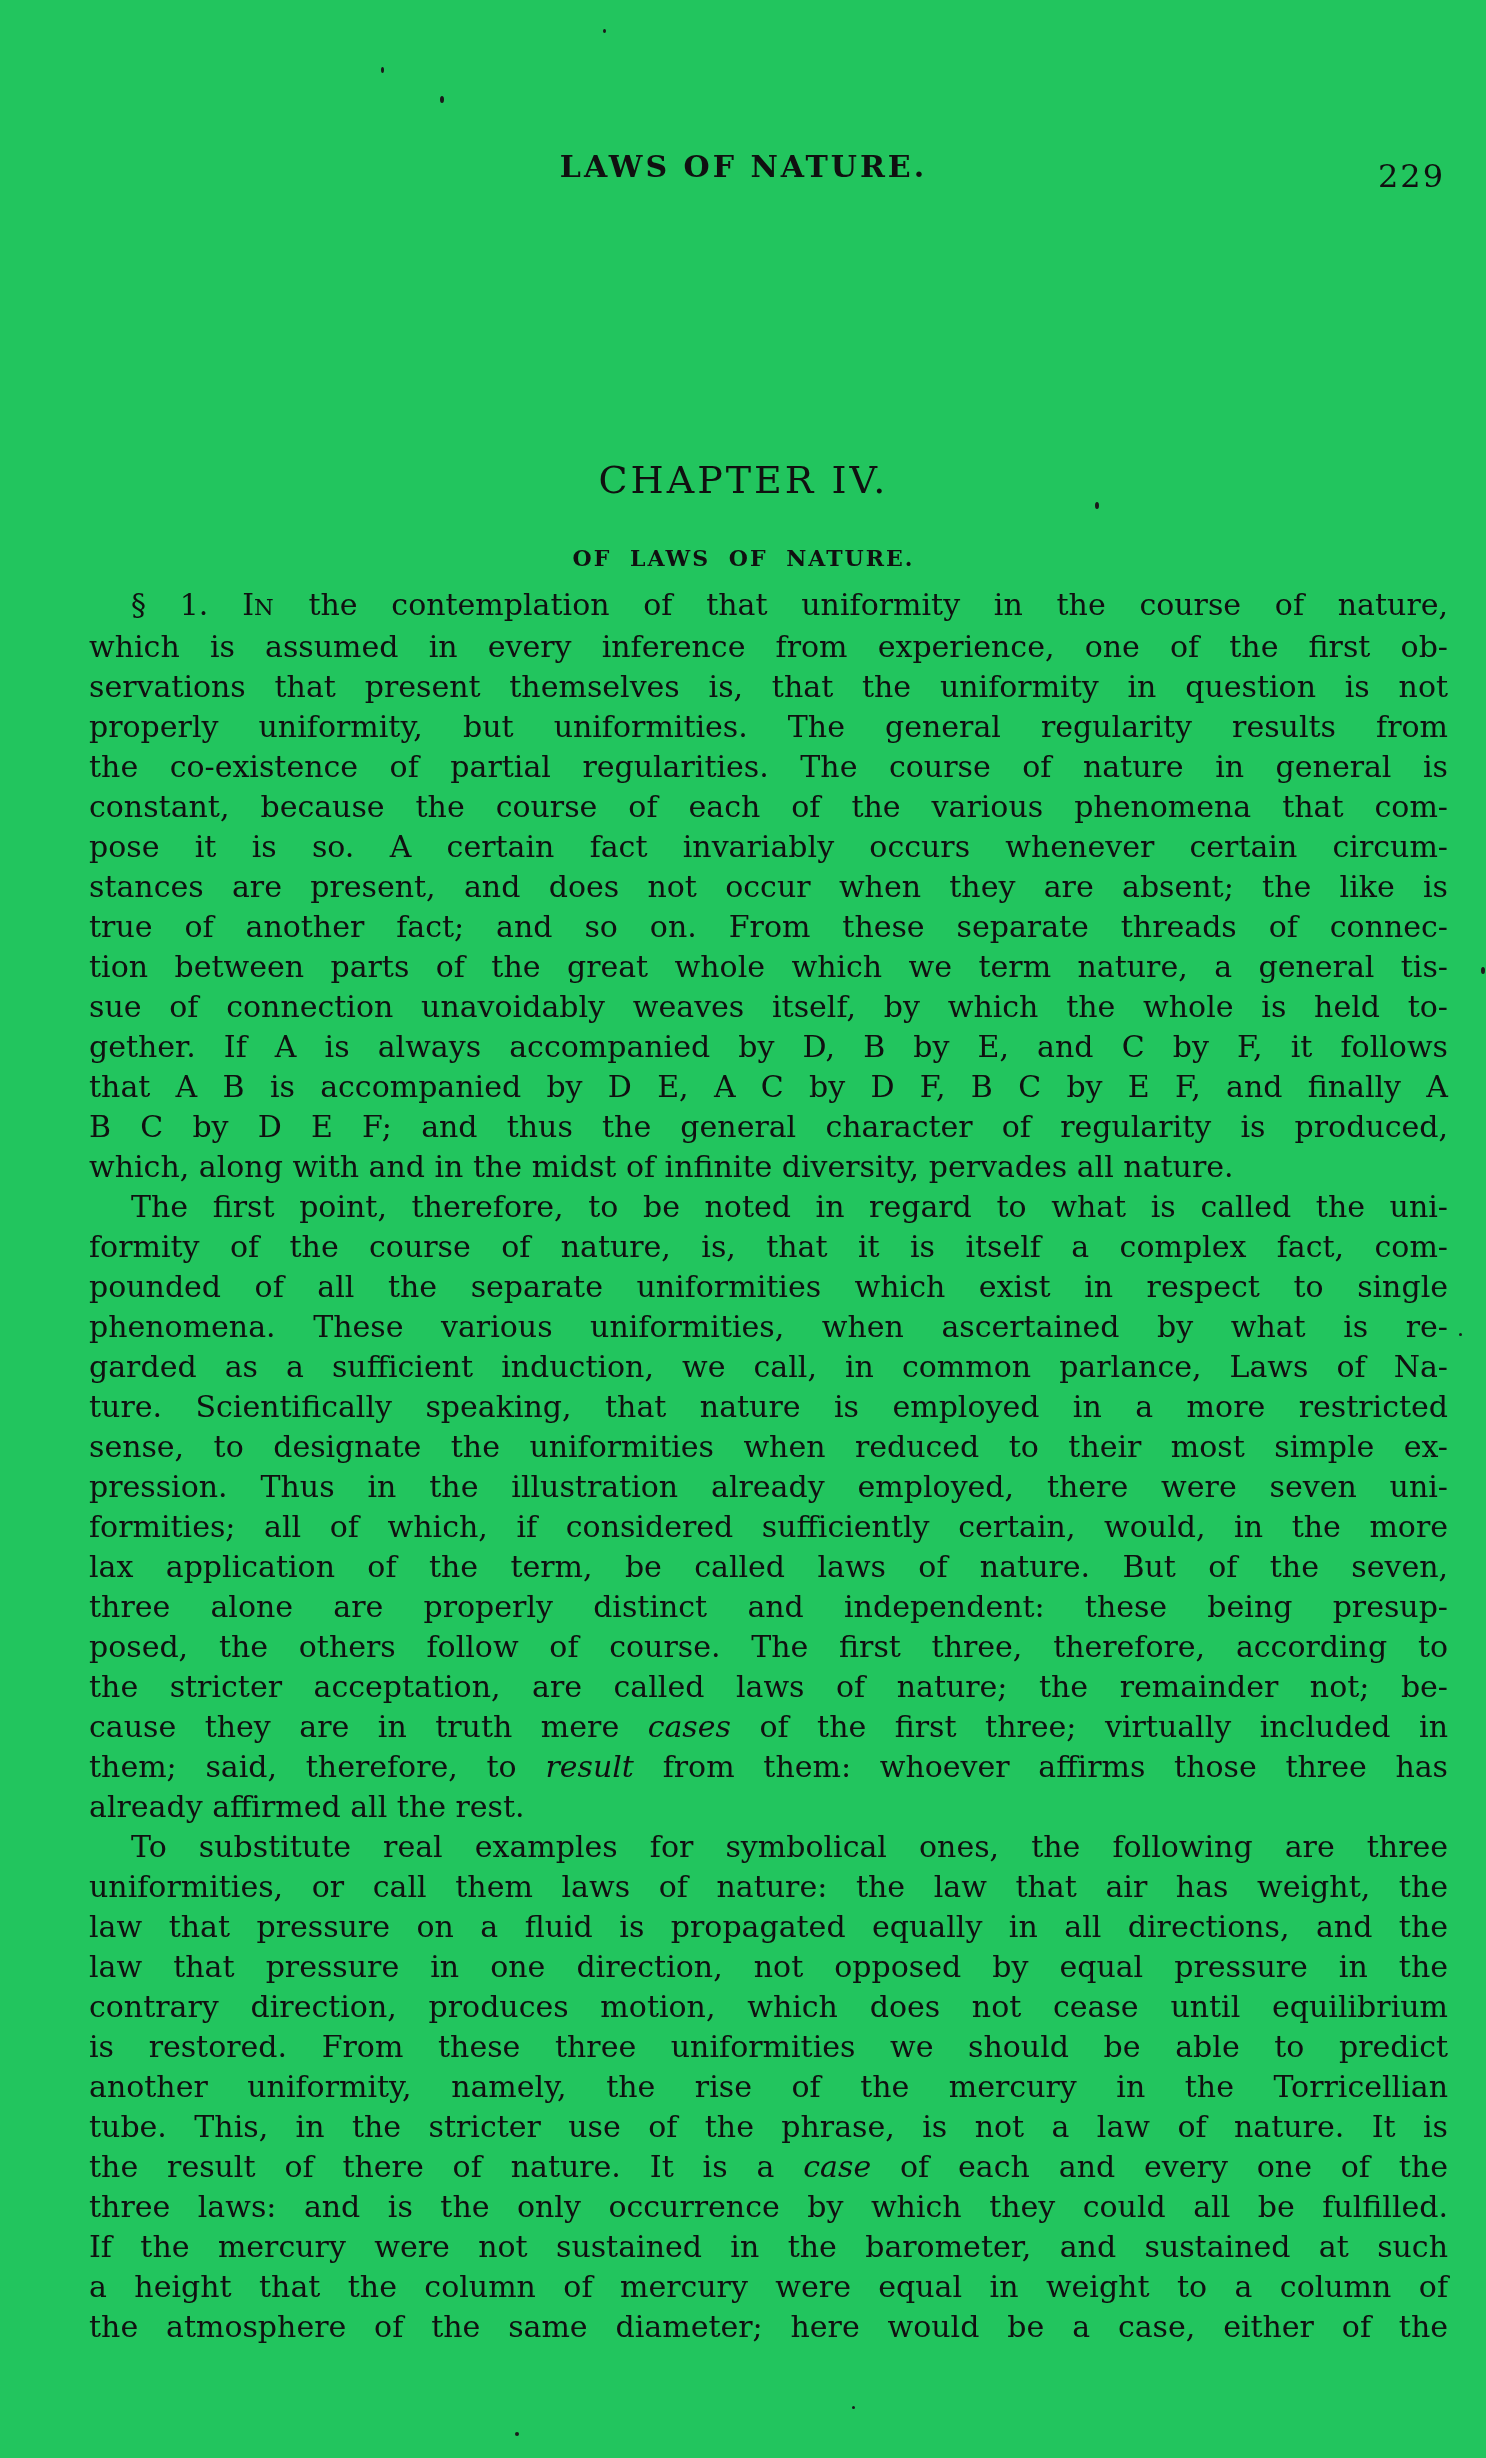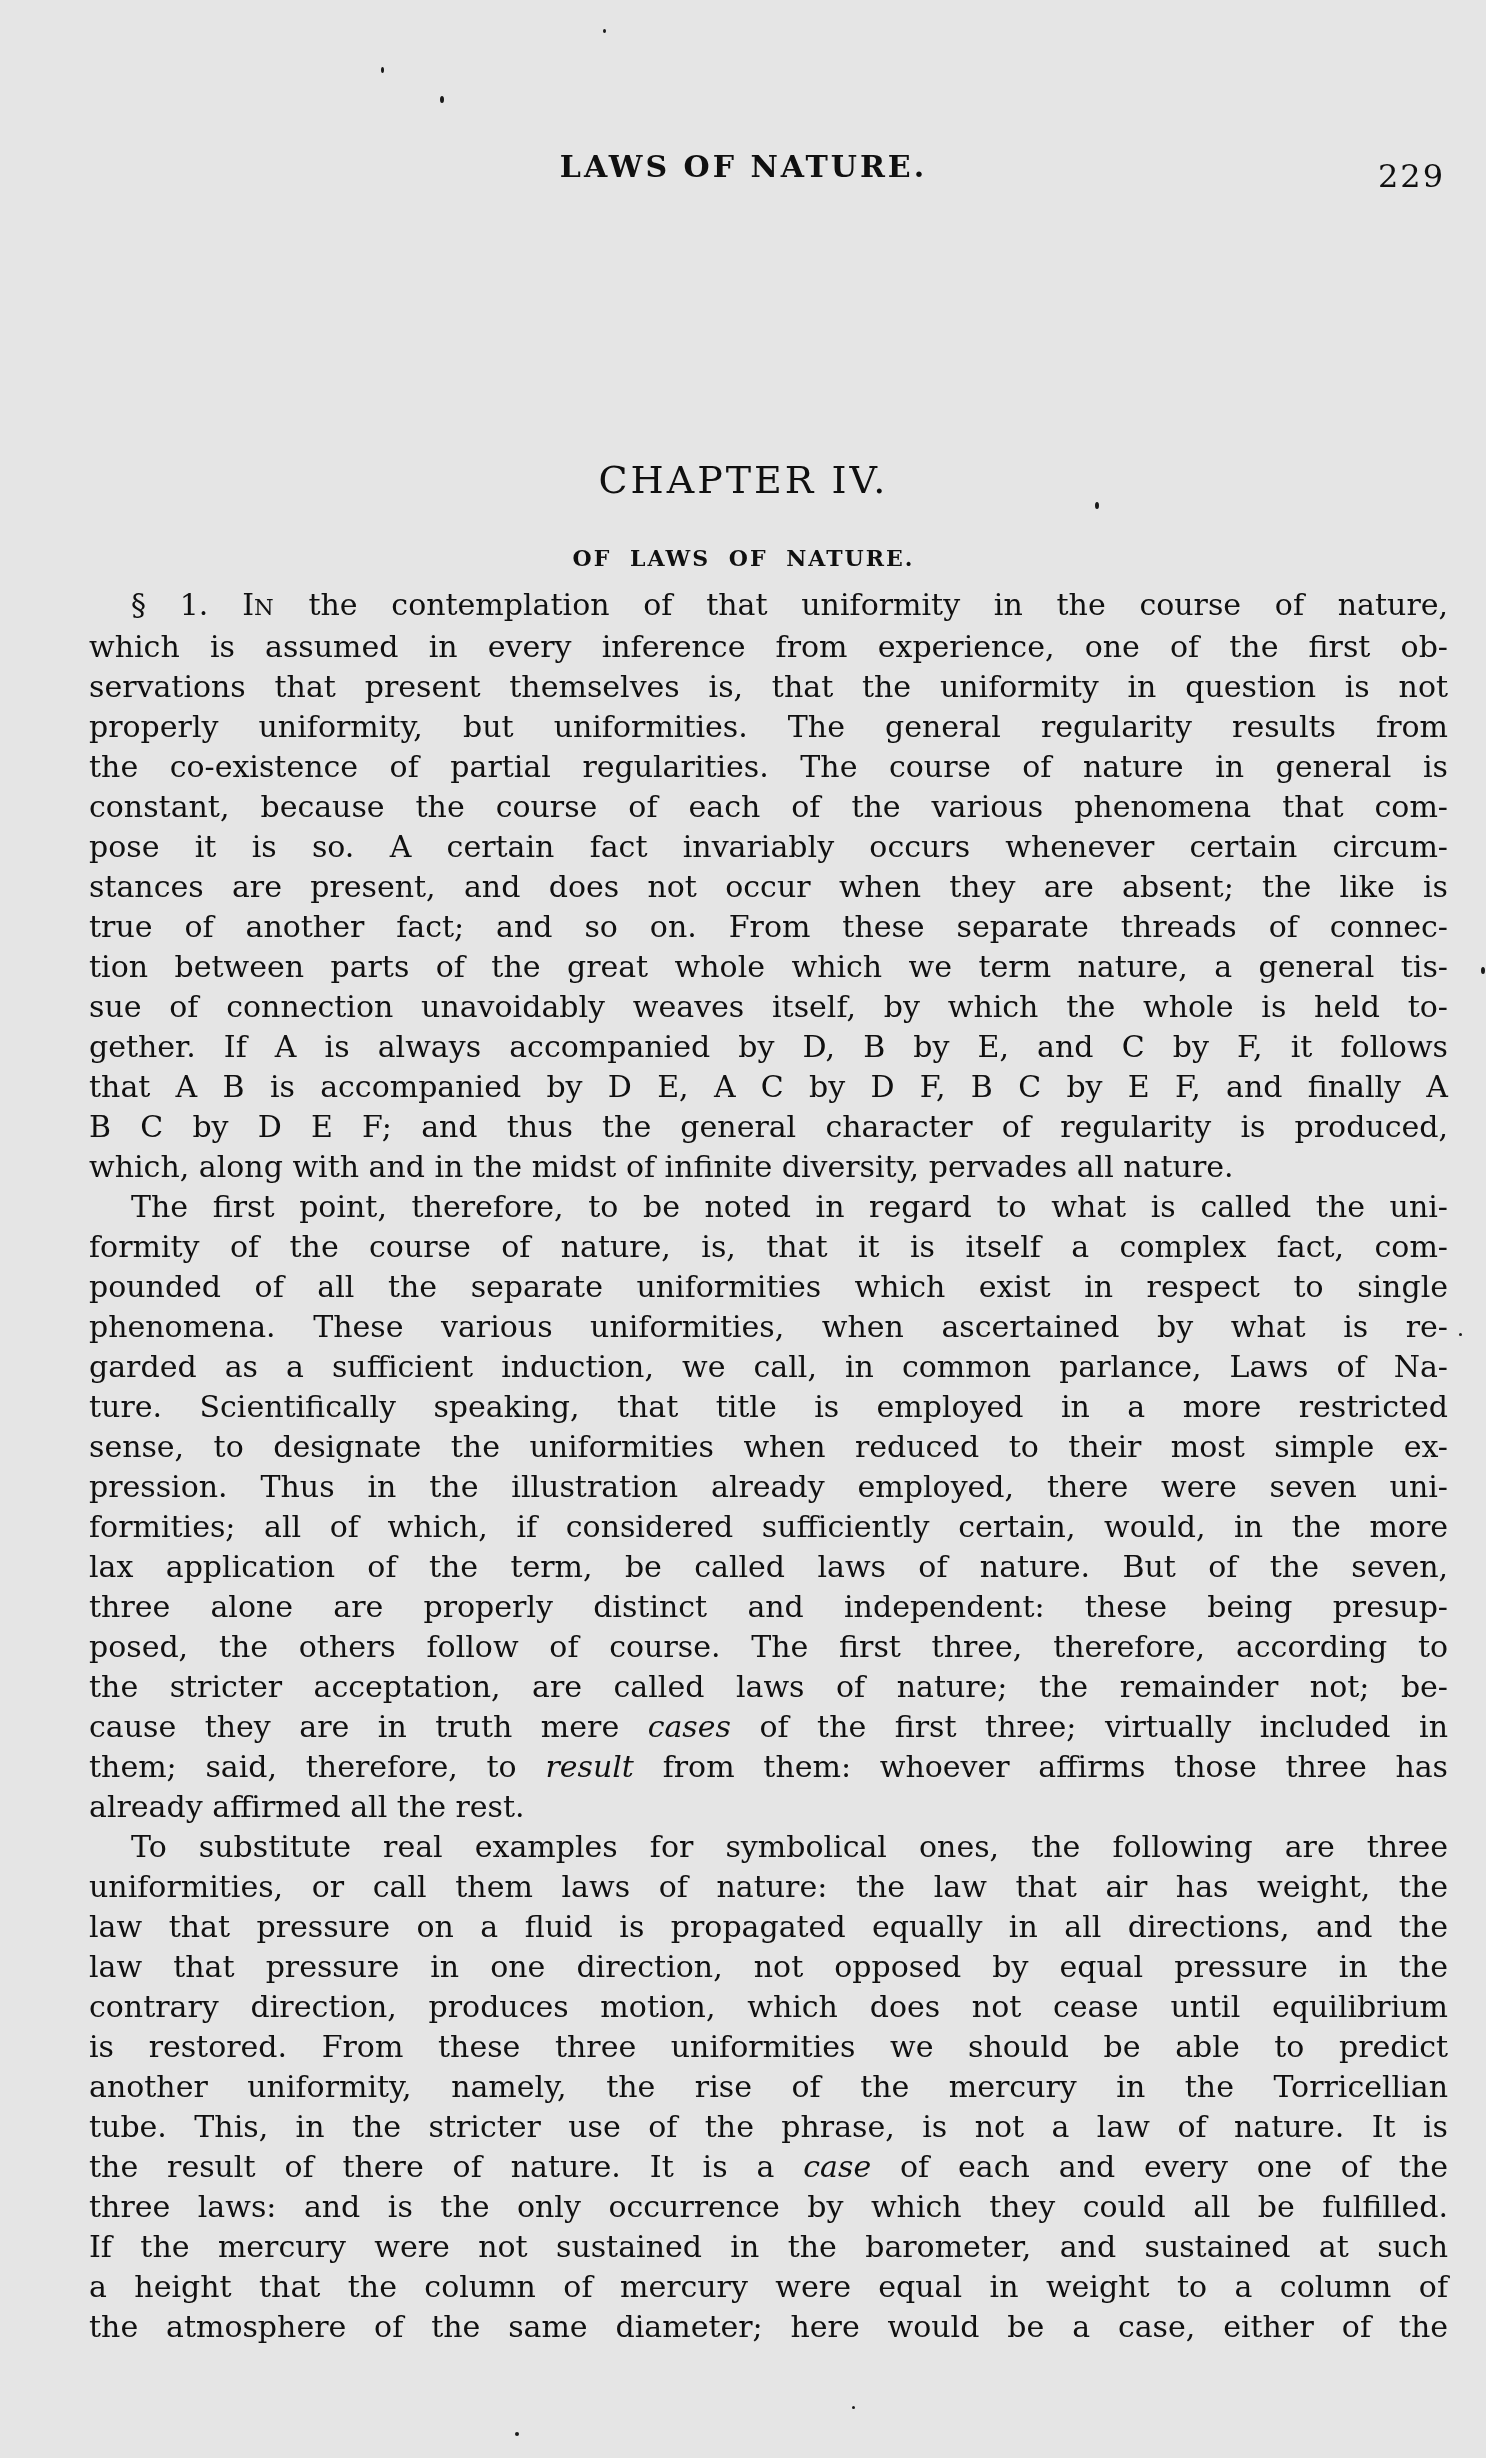--- a/index.html
+++ b/index.html
@@ -1,20 +1,20 @@
 <!DOCTYPE html>
 <html><head>
 <meta charset="utf-8">
 <style>
   html, body { margin: 0; padding: 0; background: #ffffff; }
   .page {
     position: relative;
     width: 1487px;
     height: 2459px;
-    background: #e5e5e5;
+    background: #22c55e;
     color: #101010;
     font-family: "DejaVu Serif", "Liberation Serif", serif;
     overflow: hidden;
   }
   .running-head {
     position: absolute;
     top: 149px; left: 0; right: 0;
     text-align: center;
     font-size: 30px;
     font-weight: bold;
@@ -94,21 +94,21 @@
       <div class="line"><span>sue of connection unavoidably weaves itself, by which the whole is held to-</span></div>
       <div class="line"><span>gether. If A is always accompanied by D, B by E, and C by F, it follows</span></div>
       <div class="line"><span>that A B is accompanied by D E, A C by D F, B C by E F, and finally A</span></div>
       <div class="line"><span>B C by D E F; and thus the general character of regularity is produced,</span></div>
       <div class="line last"><span>which, along with and in the midst of infinite diversity, pervades all nature.</span></div>
       <div class="line indent"><span>The first point, therefore, to be noted in regard to what is called the uni-</span></div>
       <div class="line"><span>formity of the course of nature, is, that it is itself a complex fact, com-</span></div>
       <div class="line"><span>pounded of all the separate uniformities which exist in respect to single</span></div>
       <div class="line"><span>phenomena. These various uniformities, when ascertained by what is re-</span></div>
       <div class="line"><span>garded as a sufficient induction, we call, in common parlance, Laws of Na-</span></div>
-      <div class="line"><span>ture. Scientifically speaking, that title is employed in a more restricted</span></div>
+      <div class="line"><span>ture. Scientifically speaking, that nature is employed in a more restricted</span></div>
       <div class="line"><span>sense, to designate the uniformities when reduced to their most simple ex-</span></div>
       <div class="line"><span>pression. Thus in the illustration already employed, there were seven uni-</span></div>
       <div class="line"><span>formities; all of which, if considered sufficiently certain, would, in the more</span></div>
       <div class="line"><span>lax application of the term, be called laws of nature. But of the seven,</span></div>
       <div class="line"><span>three alone are properly distinct and independent: these being presup-</span></div>
       <div class="line"><span>posed, the others follow of course. The first three, therefore, according to</span></div>
       <div class="line"><span>the stricter acceptation, are called laws of nature; the remainder not; be-</span></div>
       <div class="line"><span>cause they are in truth mere </span><span class="i">cases</span><span> of the first three; virtually included in</span></div>
       <div class="line"><span>them; said, therefore, to </span><span class="i">result</span><span> from them: whoever affirms those three has</span></div>
       <div class="line last"><span>already affirmed all the rest.</span></div>

